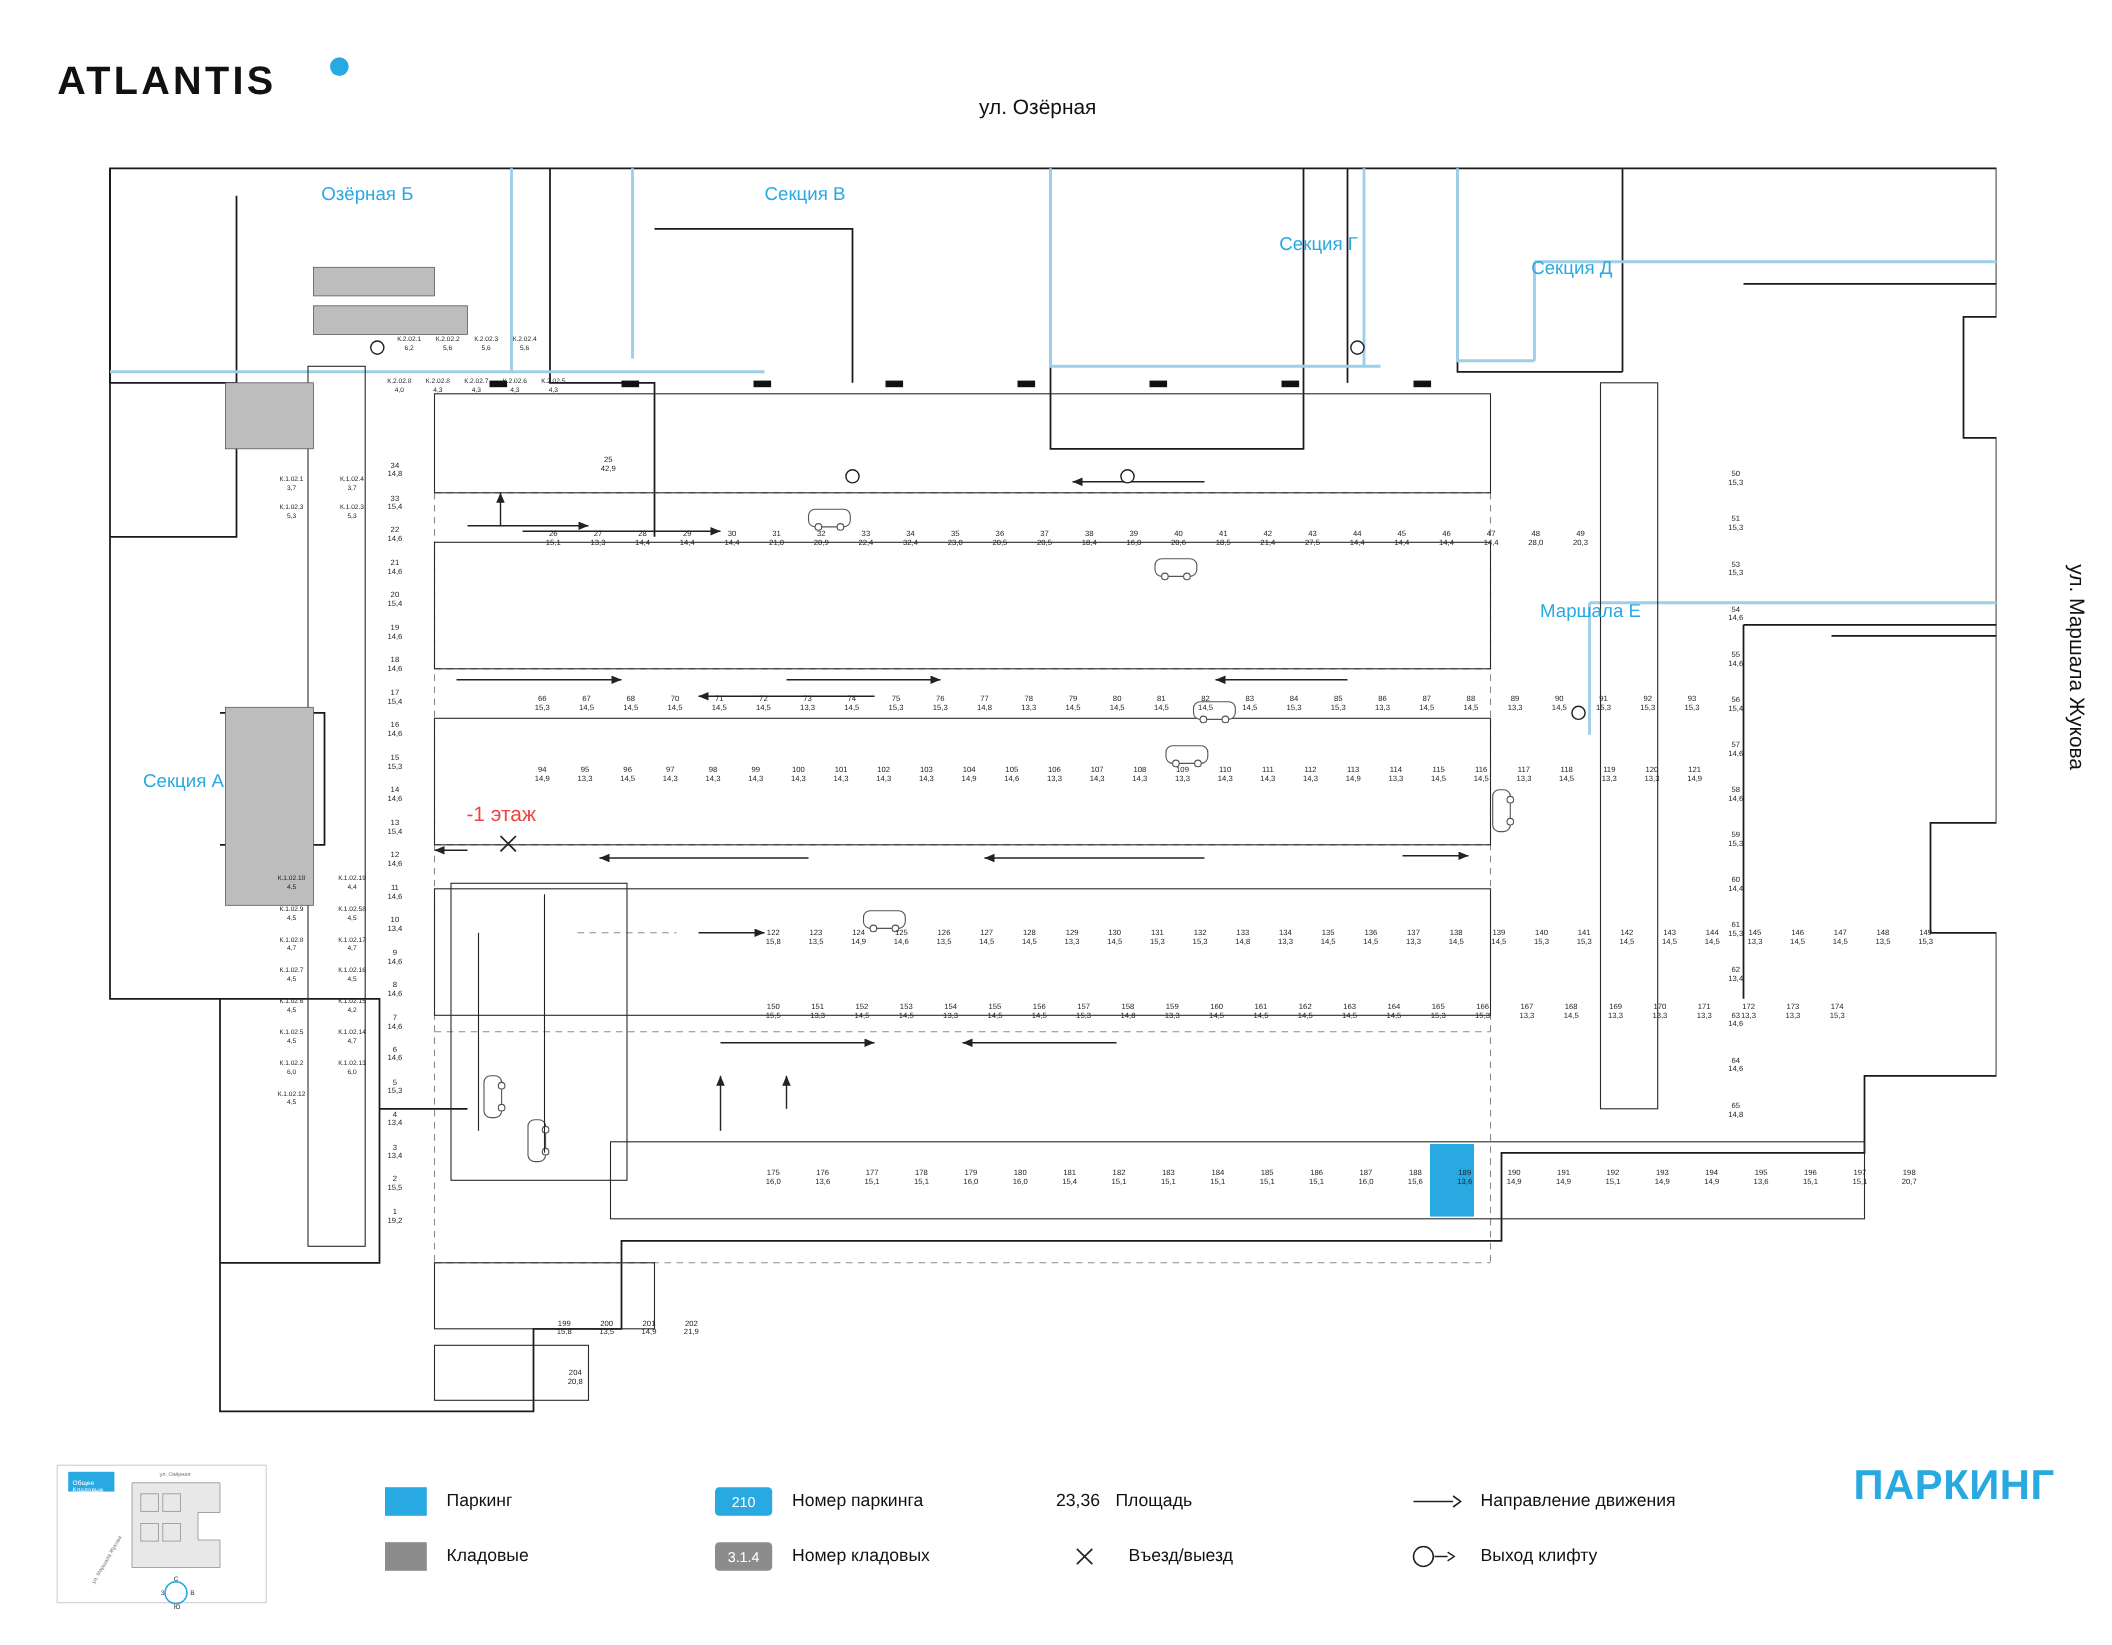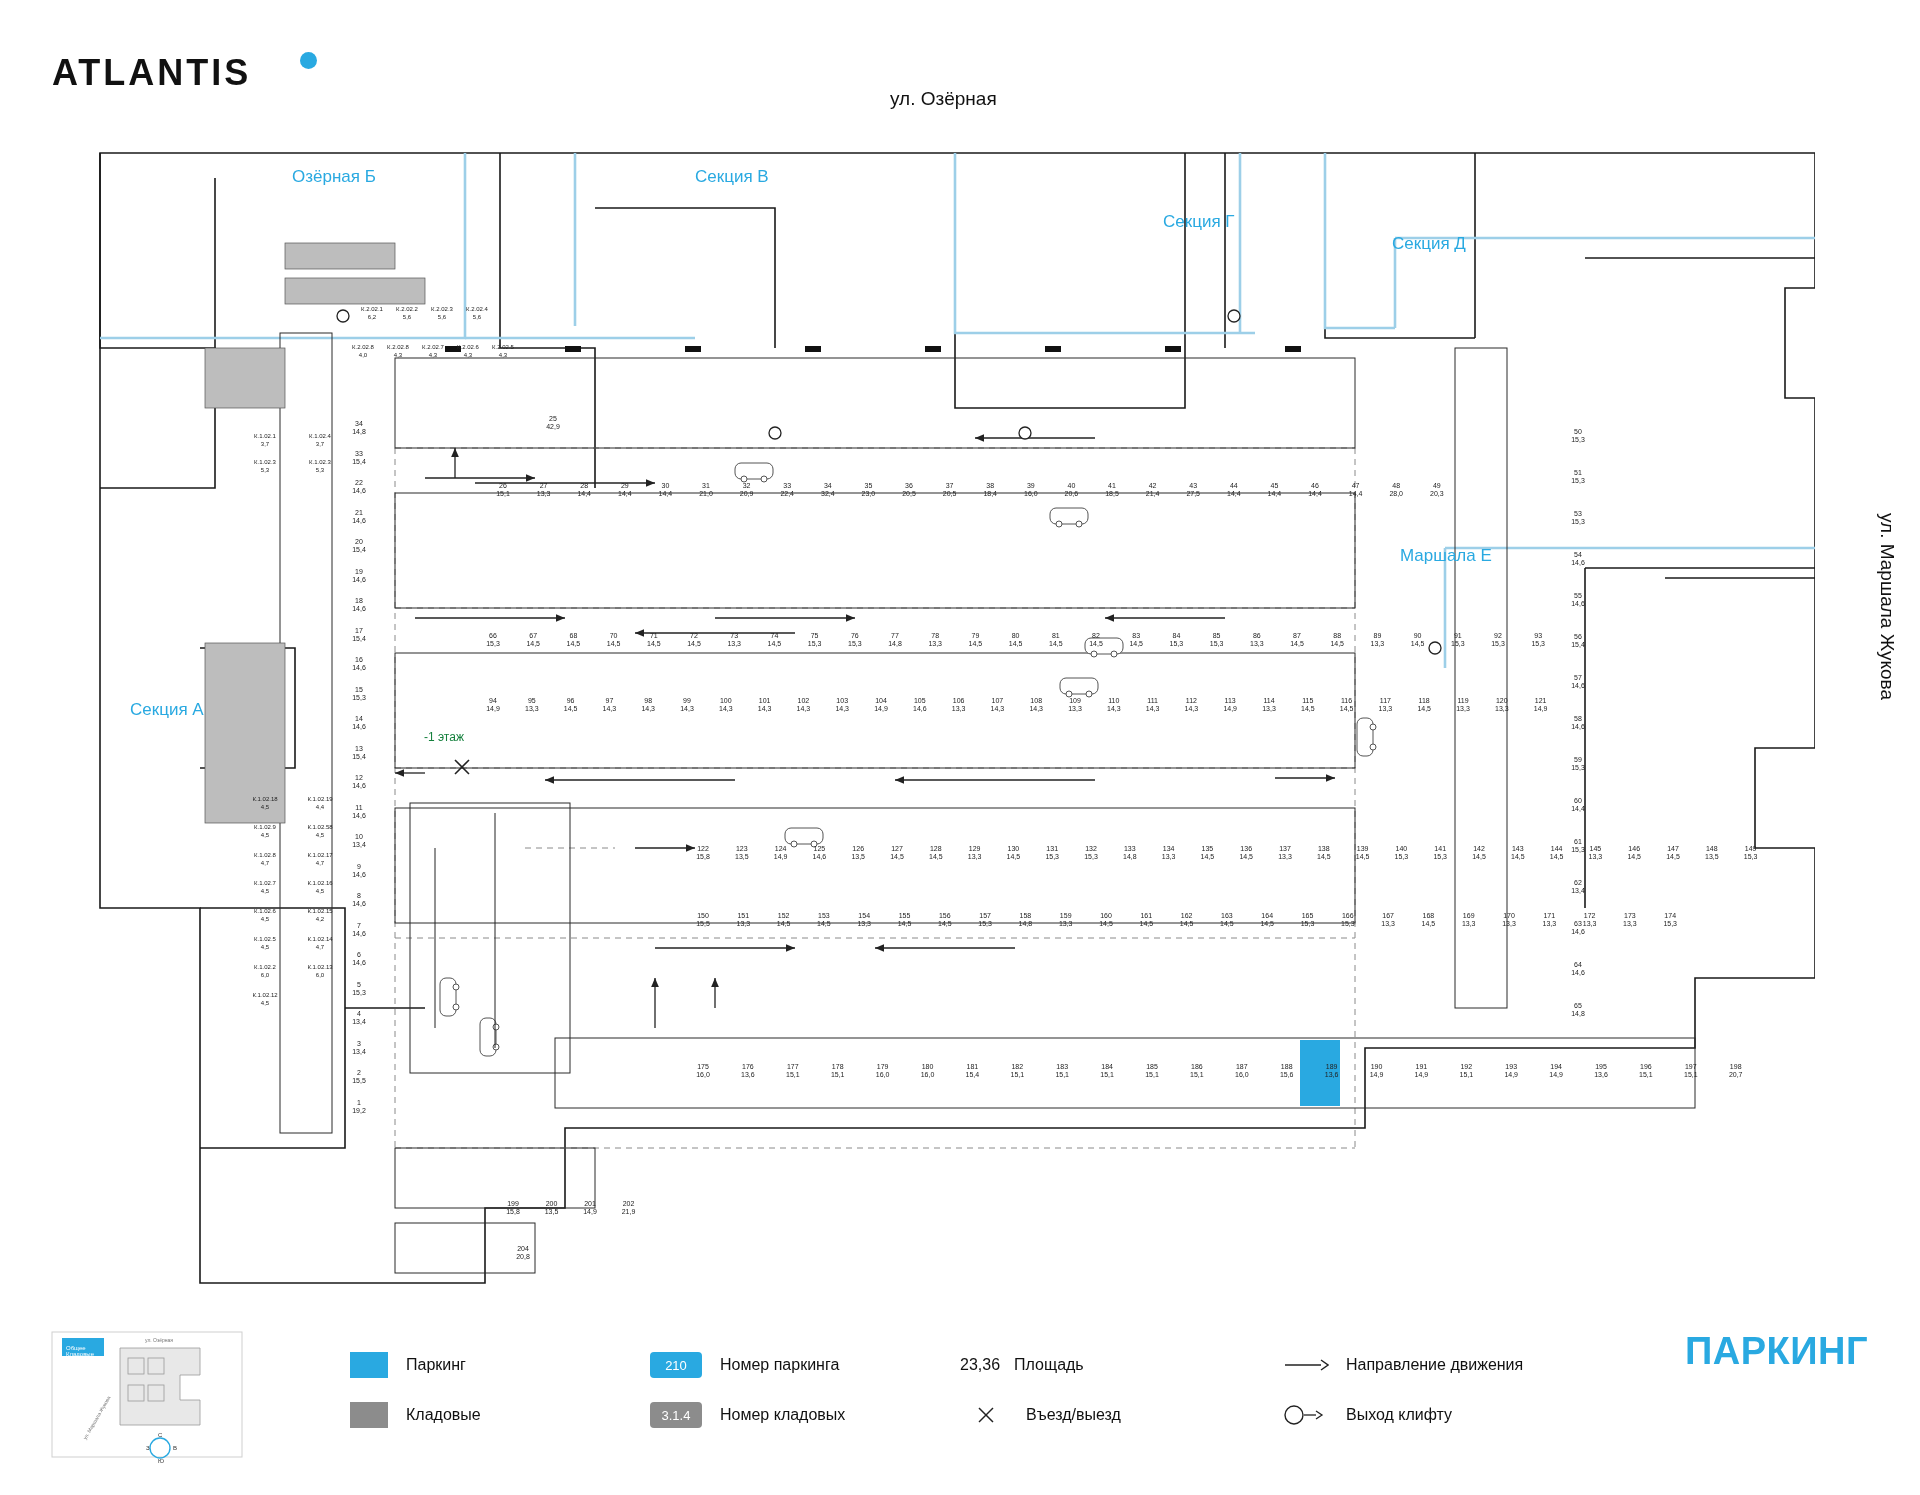--- a/index.html
+++ b/index.html
@@ -254,21 +254,21 @@
     </svg>
   </div>
 
   <div class="sect" style="left:130px;top:700px;">Секция А</div>
   <div class="sect" style="left:292px;top:167px;">Озёрная Б</div>
   <div class="sect" style="left:695px;top:167px;">Секция В</div>
   <div class="sect" style="left:1163px;top:167px;margin-top:45px;">Секция Г</div>
   <div class="sect" style="left:1392px;top:234px;">Секция Д</div>
   <div class="sect" style="left:1400px;top:546px;">Маршала Е</div>
 
-  <div style="position:absolute;left:424px;top:730px;font-size:12px;color:#15803d;">-1 этаж</div>
+  <div style="position:absolute;left:424px;top:730px;font-size:19px;color:#ef4444;">-1 этаж</div>
 
   <div id="stall-layer">
       <div class="st" style="left: 346px; top: 420px; width: 26px;">
         <b>34</b>
         <b>14,8</b>
       </div>
       <div class="st" style="left: 346px; top: 449.5px; width: 26px;">
         <b>33</b>
         <b>15,4</b>
       </div>

